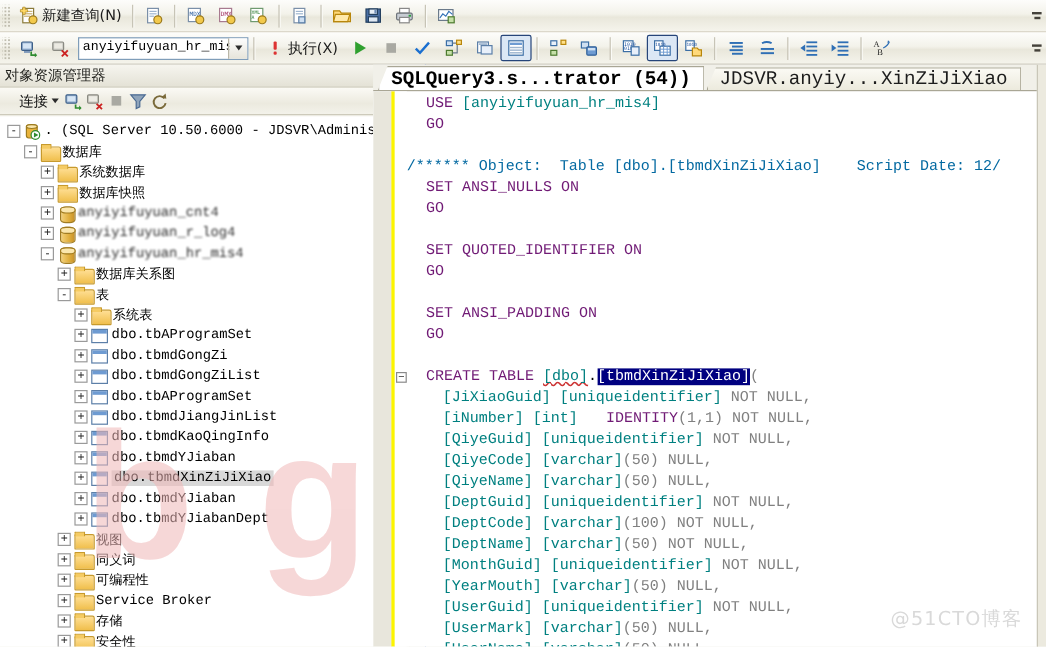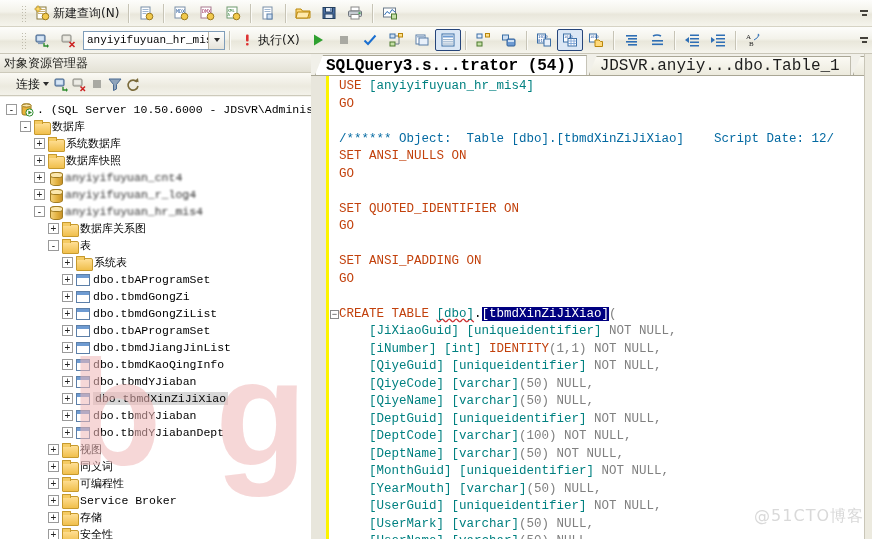--- a/index.html
+++ b/index.html
@@ -11,21 +11,21 @@
     font-family: "Liberation Sans", sans-serif;
     font-size: 12px;
   }
   #app { position: relative; width: 872px; height: 539px; background: #f0efe7; }
 
   
   .toolbar {
     height: 27px; display: flex; align-items: center;
     background: linear-gradient(to bottom,#fdfdfb 0%,#f3f2ea 45%,#e9e7db 55%,#f5f4ec 100%);
     border-bottom: 1px solid #d6d3c4;
-    padding-left: 18px; position: relative;
+    padding-left: 0; position: relative;
   }
   .toolbar.row2 { border-bottom: 1px solid #c9c6b8; }
   .grip {
     width: 7px; height: 19px; margin: 0 2px;
     background-image: radial-gradient(#b9b6a7 40%, transparent 41%);
     background-size: 3px 3px; background-position: 1px 1px; opacity:.9;
   }
   .tb-sep { width:1px; height:19px; background:#c7c4b6; margin:0 4px; box-shadow:1px 0 0 #fbfbf7; }
   .tb-btn {
     height:22px; display:flex; align-items:center; gap:3px;
@@ -127,21 +127,21 @@
   }
   .gutter-outer { width:15px; background:#e8e6dc; flex:none; position:relative; }
   .gutter-yellow { width:3px; background:#fcf400; flex:none; }
   .gutter-white { width:10px; background:#fff; flex:none; position:relative; }
   .codearea {
     flex:1; position:relative; overflow:hidden;
     font-family:"Liberation Mono", monospace; font-size:12.5px; line-height:17.5px;
     white-space:pre; padding-top:2px; color:#000;
   }
   .ln { height:17.5px; }
-  .kw  { color:#c2410c; }
+  .kw  { color:#701a75;margin-left:16px; }
   .cmt { color:#0369a1; }
   .typ { color:#008080; }
   .gry { color:#808080; }
   .blk { color:#000000; }
   .sel-ident { background:#000080; color:#fff; }
   .squiggle {
     text-decoration: underline wavy #c33;
     text-decoration-skip-ink: none;
   }
   .collapse-box {
@@ -150,21 +150,21 @@
     text-align:center; color:#333;
   }
 
   
   .wm { position:absolute; pointer-events:none; user-select:none; }
   .wm-big {
     left:70px; top:230px; font-size:150px; font-weight:bold; color:#f0b8b8;
     opacity:.55; font-family:"Liberation Sans", sans-serif; letter-spacing:6px;
   }
   .wm-51cto {
-    right:8px; bottom:12px; font-size:16px; color:#d9d9d9;
+    right:20px; bottom:12px; font-size:16px; color:#d9d9d9;
     font-family:"DejaVu Sans", sans-serif; letter-spacing:1px;margin-left:36px;
   }
   .oe-scroll {
     position:absolute; right:0; top:0; width:13px; bottom:0; background:#f4f3ed; border-left:1px solid #d8d5c8;
   }
   .oe-scroll .btn-up {
     height:13px; background:linear-gradient(to bottom,#fbfaf5,#e4e2d6); border:1px solid #9e9b8c;
     display:flex;align-items:center;justify-content:center;
   }
   .caret-up { width:0;height:0;border-left:3px solid transparent;border-right:3px solid transparent;border-bottom:4px solid #333; }
@@ -765,23 +765,20 @@
         <div class="thumb"></div>
       </div>
       <div class="wm wm-big">b&nbsp;g</div>
     </div>
   </div>
 
   <div id="editor">
     <div class="tabstrip" id="tabstrip">
         <div class="tab active">
           <span>SQLQuery3.s...trator (54))</span>
-        </div>
-        <div class="tab">
-          <span>JDSVR.anyiy...dbo.Table_1</span>
         </div>
         <div class="tab">
           <span>JDSVR.anyiy...XinZiJiXiao</span>
         </div>
       </div>
     <div class="code-wrap">
       <div class="gutter-outer"></div>
       <div class="gutter-yellow"></div>
       <div class="gutter-white">
         <div class="collapse-box" style="left:1px; top:234px; position:absolute;">−</div>

